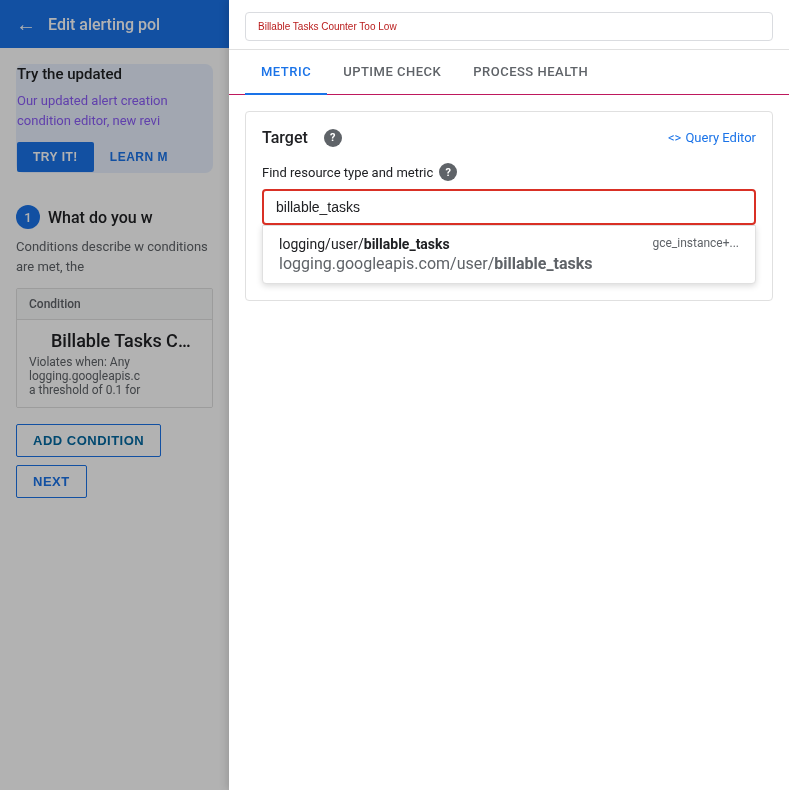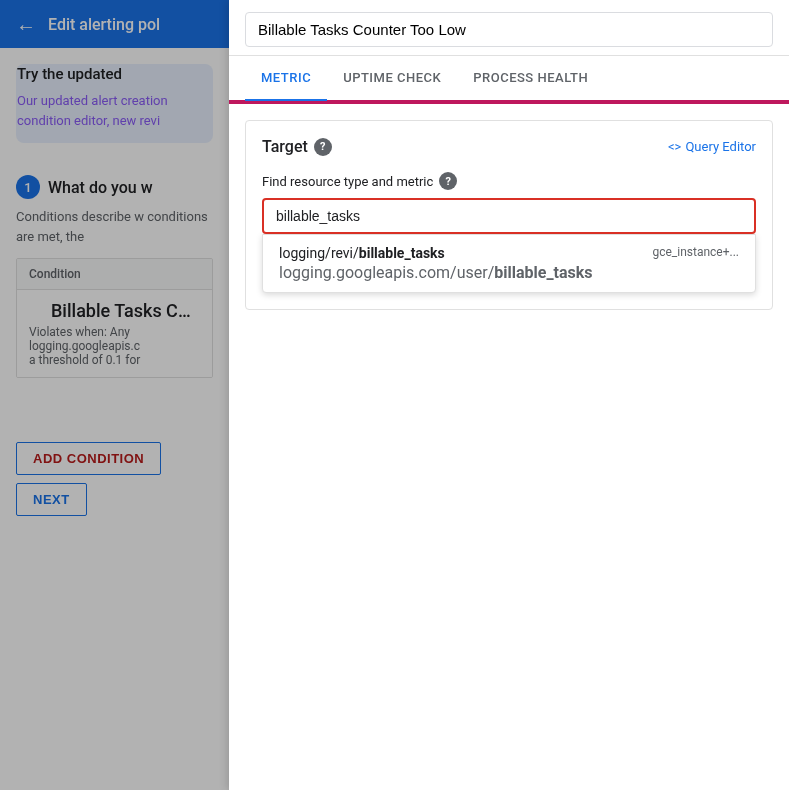--- a/index.html
+++ b/index.html
@@ -185,30 +185,29 @@
 
     .bottom-buttons {
       padding: 16px;
       display: flex;
       flex-direction: column;
       gap: 8px;
     }
 
     .btn-add-condition {
       background: transparent;
-      color: #b91c1c;
+      color: #0369a1;
       border: 1px solid #1a73e8;
       padding: 8px 16px;
       font-size: 13px;
       font-weight: 700;
       letter-spacing: 0.5px;
       cursor: pointer;
       border-radius: 2px;
       width: fit-content;
-      margin-top: 48px;
     }
 
     .btn-next {
       background: transparent;
       color: #1a73e8;
       border: 1px solid #1a73e8;
       padding: 8px 16px;
       font-size: 13px;
       font-weight: 700;
       letter-spacing: 0.5px;
@@ -244,28 +243,28 @@
     .modal-title-bar {
       padding: 12px 16px 8px 16px;
       border-bottom: 1px solid #e0e0e0;
     }
 
     .modal-title-input {
       width: 100%;
       border: 1px solid #dadce0;
       border-radius: 4px;
       padding: 8px 12px;
-      font-size: 15px;
-      color: #000000;
+      font-size: 10px;
+      color: #b91c1c;
       outline: none;
     }
 
     .modal-tabs {
       display: flex;
-      border-bottom: 4px solid #be185d;
+      border-bottom: 1px solid #be185d;
       padding: 0 16px;
     }
 
     .modal-tab {
       padding: 14px 16px;
       font-size: 13px;
       font-weight: 500;
       color: #5f6368;
       cursor: pointer;
       letter-spacing: 0.5px;
@@ -297,21 +296,21 @@
       align-items: center;
       margin-bottom: 16px;
     }
 
     .target-title {
       font-size: 16px;
       font-weight: 500;
       color: #202124;
       display: flex;
       align-items: center;
-      gap: 6px;
+      gap: 16px;
       justify-content: space-between;
     }
 
     .help-icon {
       display: inline-flex;
       align-items: center;
       justify-content: center;
       width: 18px;
       height: 18px;
       background: #5f6368;
@@ -414,20 +413,24 @@
 
 <div class="left-panel">
   <div class="top-bar">
     <span class="back-arrow">←</span>
     <span class="top-bar-title">Edit alerting pol</span>
   </div>
 
   <div class="promo-box">
     <div class="promo-title">Try the updated</div>
     <div class="promo-text">Our updated alert creation condition editor, new revi</div>
+    <div class="promo-buttons">
+      <button class="btn-try">TRY IT!</button>
+      <button class="btn-learn">LEARN M</button>
+    </div>
   </div>
 
   <div class="section-header">
     <span class="section-number">1</span>
     <span class="section-title">What do you w</span>
   </div>
 
   <div class="conditions-desc">Conditions describe w conditions are met, the</div>
 
   <div class="condition-table">
@@ -478,21 +481,21 @@
       </div>
 
       <div class="search-input-wrapper">
         <input class="search-input" type="text" value="billable_tasks" style="">
       </div>
 
       <div class="dropdown-box">
         <div class="dropdown-item">
           <div class="dropdown-item-left">
             <div class="dropdown-item-main">
-              <span>logging/revi/</span><strong>billable_tasks</strong>
+              <span>logging/user/</span><strong>billable_tasks</strong>
             </div>
             <div class="dropdown-item-sub">
               <span>logging.googleapis.com/user/</span><strong>billable_tasks</strong>
             </div>
           </div>
           <div class="dropdown-item-right">gce_instance+...</div>
         </div>
       </div>
     </div>
   </div>

